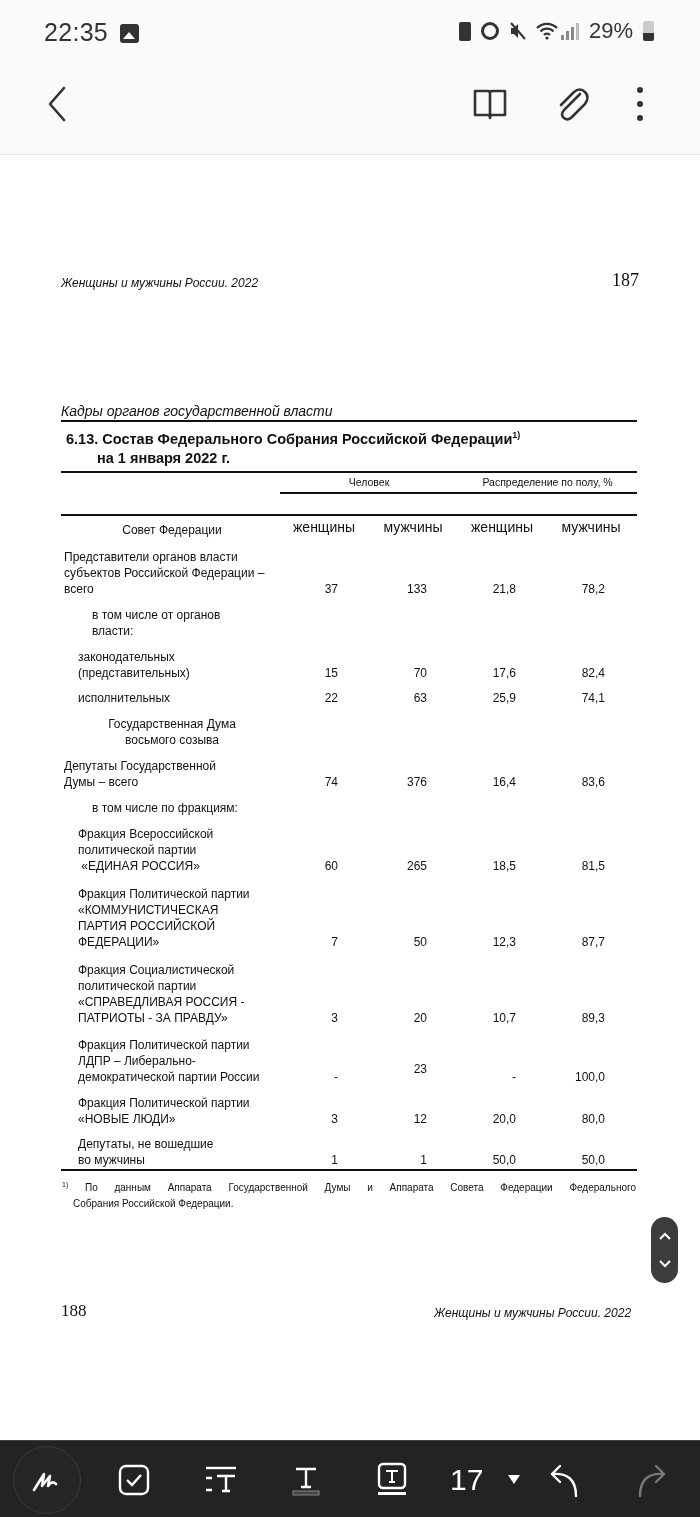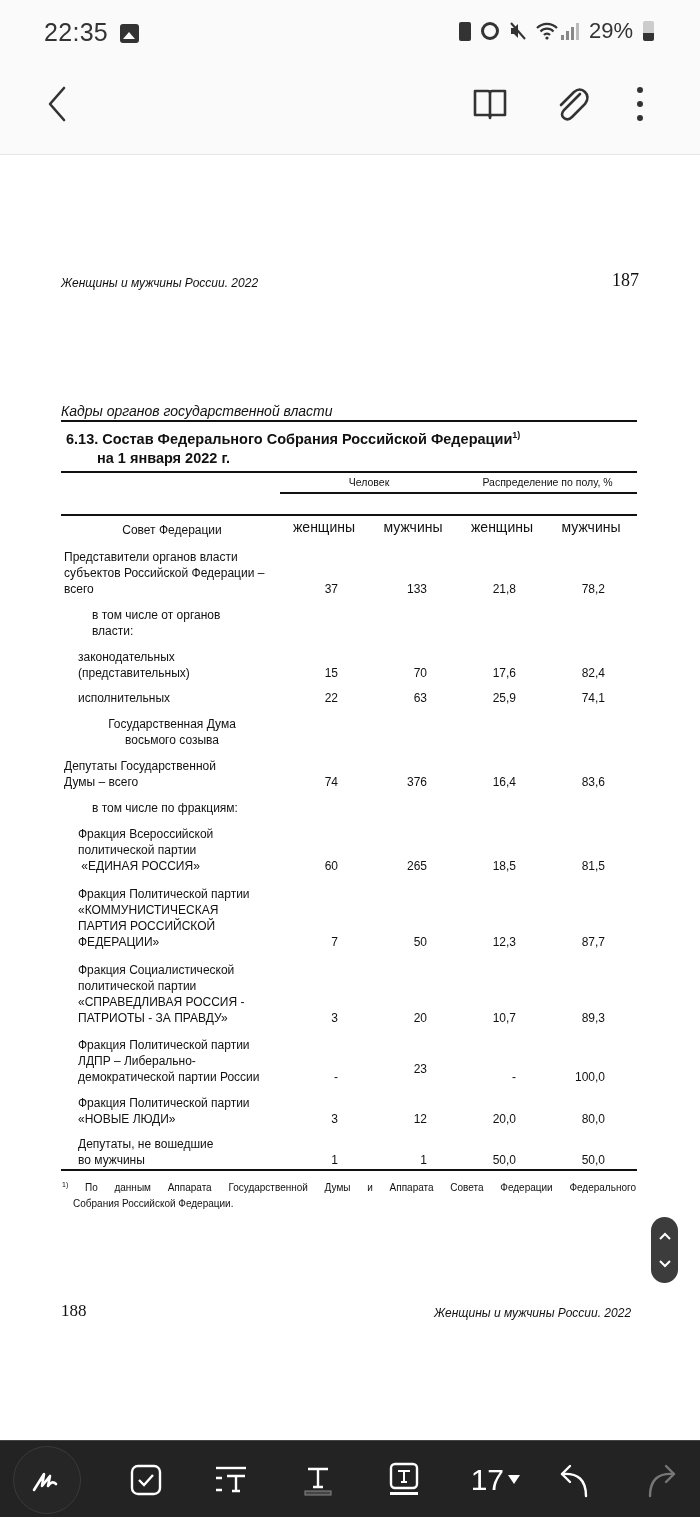--- a/index.html
+++ b/index.html
@@ -53,21 +53,21 @@
   .footnote2 { position:absolute; left:73px; top:1041px; font-size:10px; line-height:16px; }
 
   .page-nav { position:absolute; left:651px; top:1062px; width:27px; height:66px; background:#3c3c3c; border-radius:14px; }
   .page-nav .up, .page-nav .down { position:absolute; left:0; width:27px; height:30px; display:flex; justify-content:center; align-items:center; }
   .page-nav .up { top:4px; } .page-nav .down { top:32px; }
 
   .foot-left { position:absolute; left:61px; top:1146px; font-size:17px; font-family:"Liberation Serif", serif; }
   .foot-right { position:absolute; left:434px; top:1151px; font-size:12px; font-style:italic; }
 
   .toolbar { position:absolute; left:0; top:1440px; width:700px; height:77px; background:#232323; border-top:1px solid #444; }
-  .tb { position:absolute; top:0; height:77px; display:flex; align-items:center; justify-content:flex-end; }
+  .tb { position:absolute; top:0; height:77px; display:flex; align-items:center; justify-content:space-between; }
   .pen-btn { left:13px; width:68px; }
   .pen-btn .circle { width:66px; height:66px; border-radius:50%; border:1px solid #3a3a3a; background:#262626; display:flex; align-items:center; justify-content:center; }
   .font-size { left:450px; width:70px; color:#fff; font-size:30px; gap:4px; }
   .font-size .tri { width:0; height:0; border-left:6px solid transparent; border-right:6px solid transparent; border-top:9px solid #fff; }
 </style>
 </head>
 <body>
 
 <div class="statusbar">
   <span class="status-time">22:35</span>

